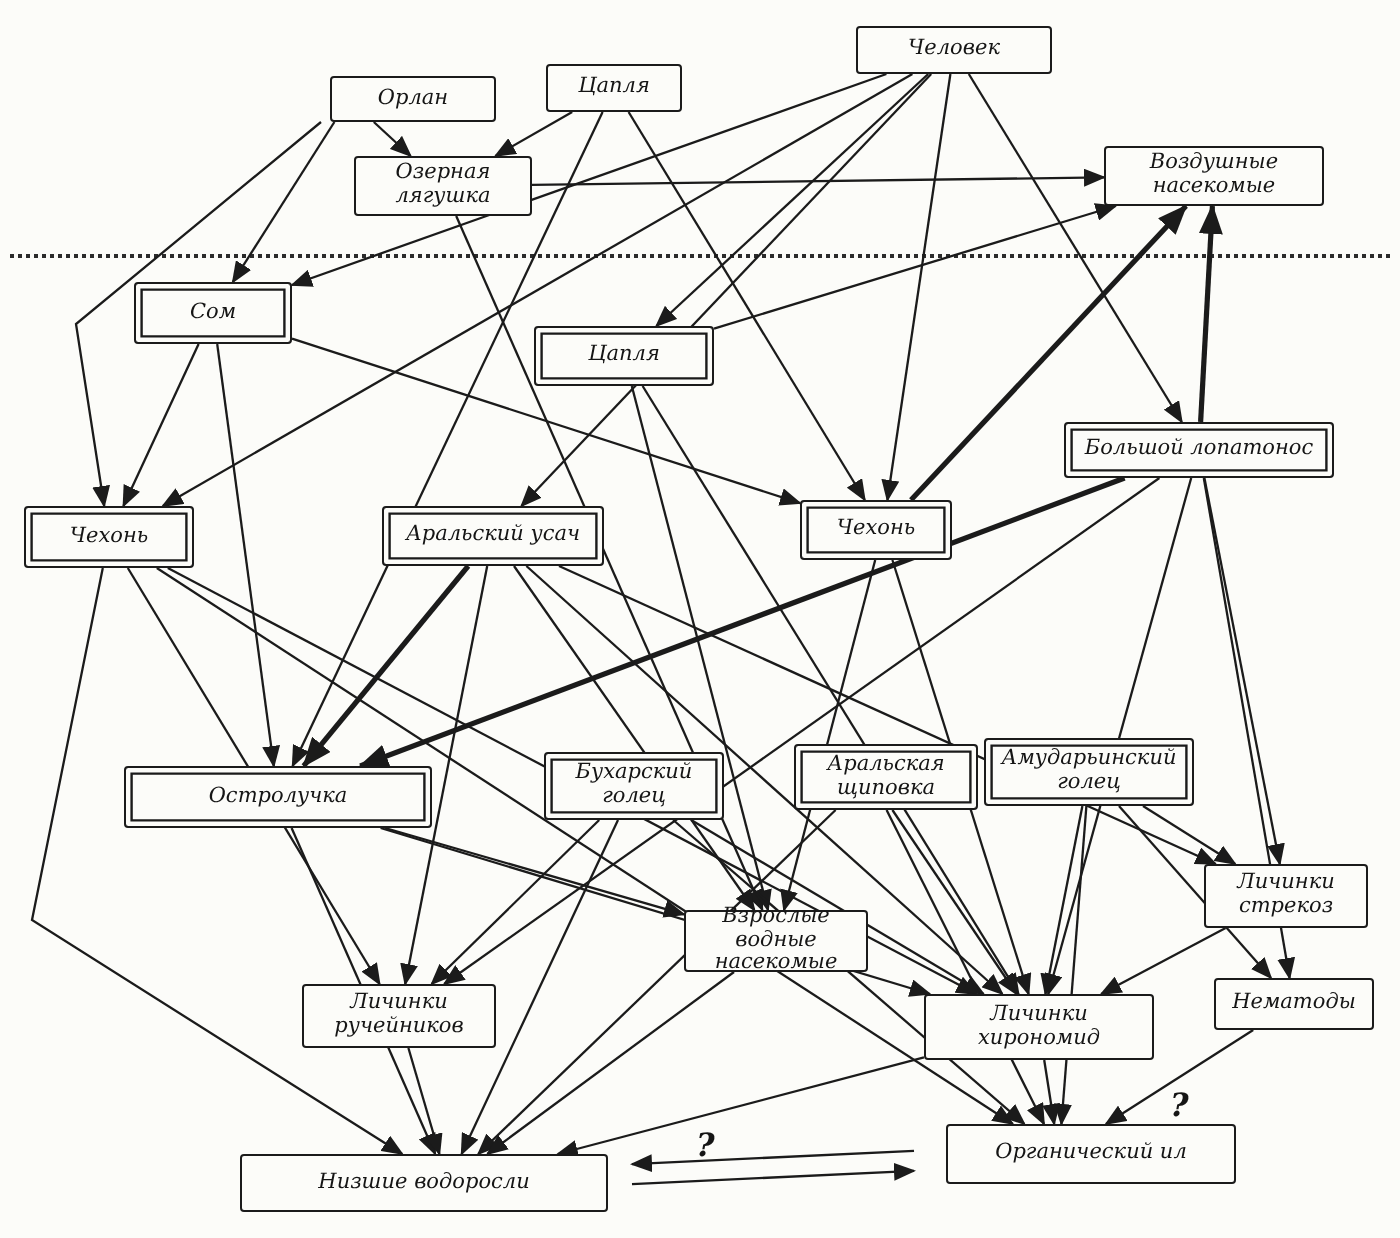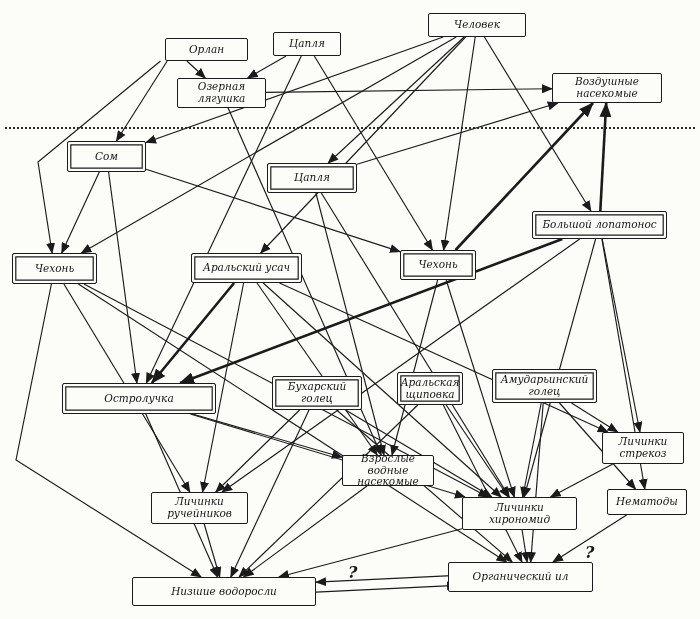--- a/index.html
+++ b/index.html
@@ -137,21 +137,21 @@
       <div class="node double" style="left: 400px; top: 250px; width: 76px; height: 30px;">
         <span>Чехонь</span>
       </div>
       <div class="node double" style="left: 62px; top: 383px; width: 154px; height: 31px;">
         <span>Остролучка</span>
       </div>
       <div class="node double" style="left: 272px; top: 376px; width: 90px; height: 34px;">
         <span>Бухарский
 голец</span>
       </div>
-      <div class="node double" style="left: 397px; top: 372px; width: 66px; height: 33px;">
+      <div class="node double" style="left: 397px; top: 372px; width: 92px; height: 33px;">
         <span>Аральская
 щиповка</span>
       </div>
       <div class="node double" style="left: 492px; top: 369px; width: 105px; height: 34px;">
         <span>Амударьинский
 голец</span>
       </div>
       <div class="node" style="left: 602px; top: 432px; width: 82px; height: 32px;">
         <span>Личинки
 стрекоз</span>
@@ -164,24 +164,24 @@
         <span>Личинки
 ручейников</span>
       </div>
       <div class="node" style="left: 462px; top: 497px; width: 115px; height: 33px;">
         <span>Личинки
 хирономид</span>
       </div>
       <div class="node" style="left: 607px; top: 489px; width: 80px; height: 26px; text-align: right;">
         <span>Нематоды</span>
       </div>
-      <div class="node" style="left: 132px; top: 577px; width: 184px; height: 29px;">
+      <div class="node" style="left: 120px; top: 577px; width: 184px; height: 29px;">
         <span>Низшие водоросли</span>
       </div>
-      <div class="node" style="left: 448px; top: 562px; width: 145px; height: 30px; font-style: italic;">
+      <div class="node" style="left: 473px; top: 562px; width: 145px; height: 30px; font-style: italic;">
         <span>Органический ил</span>
       </div>
     </div>
   <div id="qmarks">
       <div class="qmark" style="left: 348px; top: 563px;">?</div>
       <div class="qmark" style="left: 585px; top: 543px;">?</div>
     </div>
 </div>
 
 </body></html>

